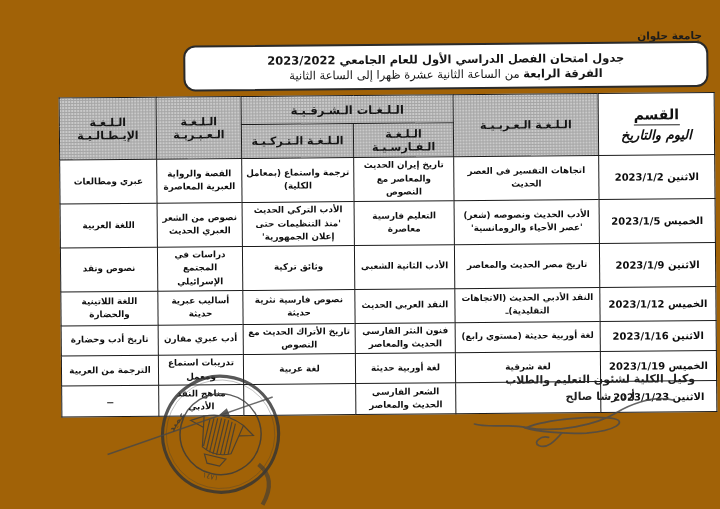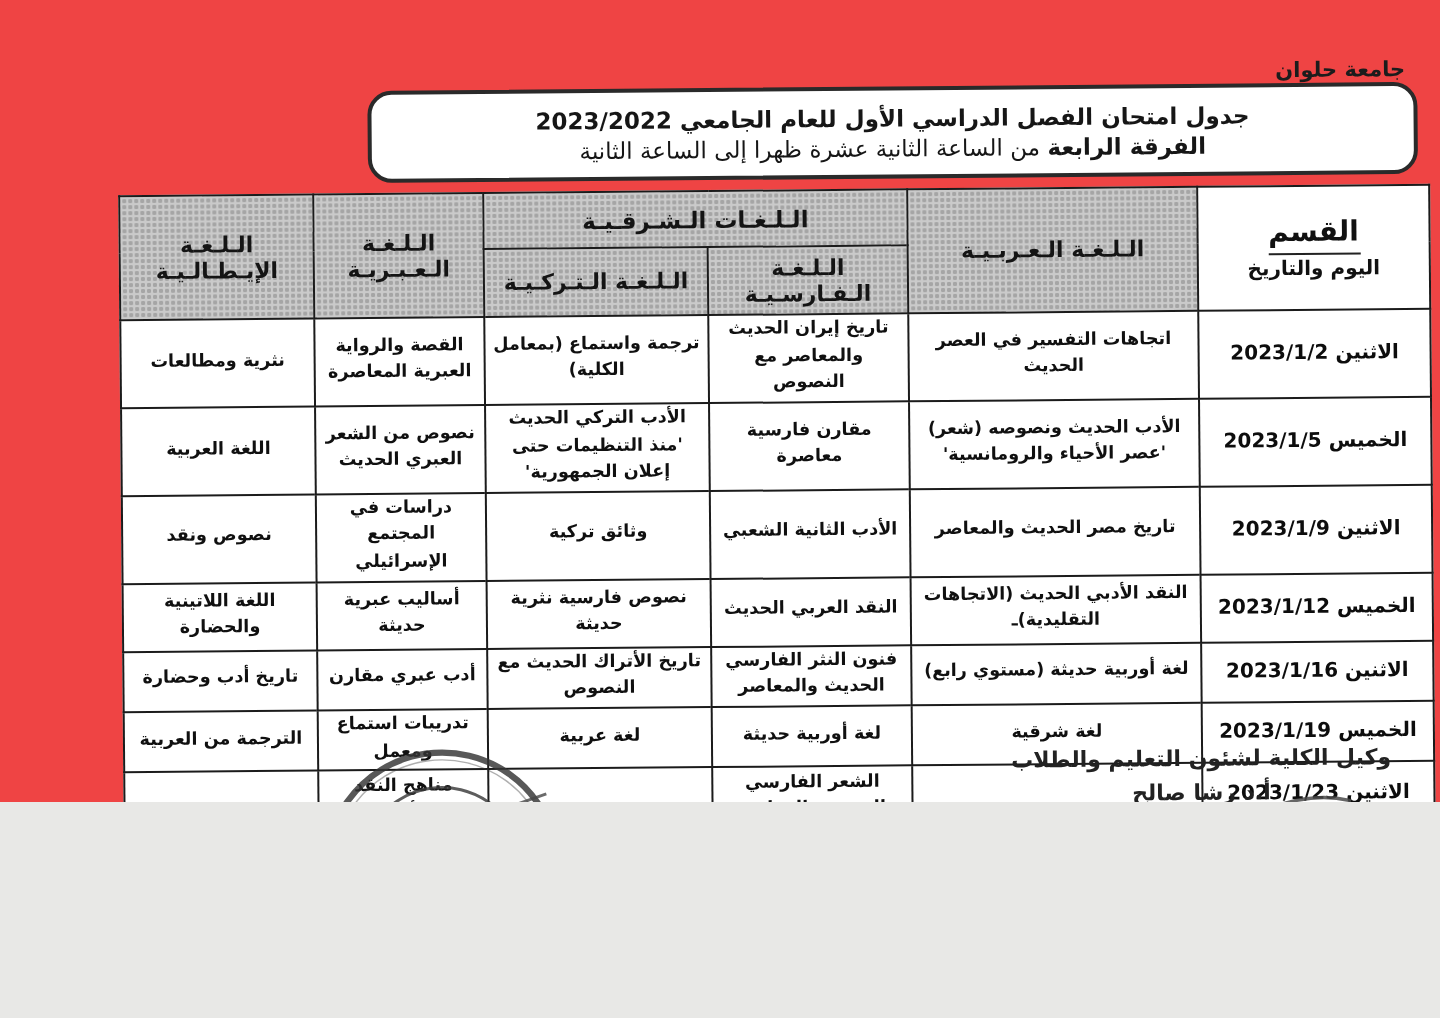--- a/index.html
+++ b/index.html
@@ -1,17 +1,17 @@
 <!DOCTYPE html>
 <html lang="ar"><head>
 <meta charset="utf-8">
 <style>
   html,body{margin:0;padding:0;background:#e8e8e6;}
   .page{
-    position:relative;width:720px;height:401px;background:#ef4444;
+    position:relative;width:720px;height:509px;background:#a16207;
     overflow:hidden;font-family:"DejaVu Sans",sans-serif;color:#111;
     direction:rtl;
   }
   .sheet{position:absolute;inset:0;transform:rotate(-0.5deg);transform-origin:50% 50%;}
 
   
   .letterhead{position:absolute;top:31px;right:16px;text-align:right;
     font-size:10.5px;font-weight:bold;line-height:1.45;color:#1c1c1c;}
 
   
@@ -38,21 +38,21 @@
     background-color:#cacaca;
     background-image:radial-gradient(rgba(70,70,70,.28) 1px, transparent 1.2px);
     background-size:3px 3px;
     font-size:11px;font-weight:bold;color:#141414;
   }
   th.group{font-size:11.5px;height:25px;}
   th.sub{height:31px;}
   th.corner{background:#fff;font-weight:bold;}
   .corner-top{font-size:14px;}
   .corner-line{width:46px;border-top:1.2px solid #222;margin:2px auto;}
-  .corner-bottom{font-size:10px;}
+  .corner-bottom{font-size:13px;font-style:italic;}
   td.date-cell{font-size:10px;font-weight:bold;white-space:nowrap;color:#0d0d0d;}
   td.subject-cell{font-size:8.8px;font-weight:bold;line-height:1.55;color:#101010;}
   tbody tr:nth-child(1){height:37px}
   tbody tr:nth-child(2){height:35px}
   tbody tr:nth-child(3){height:33px}
   tbody tr:nth-child(4){height:34px}
   tbody tr:nth-child(5){height:27px}
   tbody tr:nth-child(6){height:20px}
   tbody tr:nth-child(7){height:31px}
 
@@ -107,26 +107,26 @@
           <th class="shade sub">الـلـغـة الـتـركـيـة</th>
         </tr>
       </thead>
       <tbody>
           <tr>
         <td class="date-cell">الاثنين 2023/1/2</td>
         <td class="subject-cell">اتجاهات التفسير في العصر الحديث</td>
         <td class="subject-cell">تاريخ إيران الحديث والمعاصر مع النصوص</td>
         <td class="subject-cell">ترجمة واستماع (بمعامل الكلية)</td>
         <td class="subject-cell">القصة والرواية العبرية المعاصرة</td>
-        <td class="subject-cell">نثرية ومطالعات</td>
+        <td class="subject-cell">عبري ومطالعات</td>
       </tr>
           <tr>
         <td class="date-cell">الخميس 2023/1/5</td>
         <td class="subject-cell">الأدب الحديث ونصوصه (شعر) 'عصر الأحياء والرومانسية'</td>
-        <td class="subject-cell">مقارن فارسية معاصرة</td>
+        <td class="subject-cell">التعليم فارسية معاصرة</td>
         <td class="subject-cell">الأدب التركي الحديث 'منذ التنظيمات حتى إعلان الجمهورية'</td>
         <td class="subject-cell">نصوص من الشعر العبري الحديث</td>
         <td class="subject-cell">اللغة العربية</td>
       </tr>
           <tr>
         <td class="date-cell">الاثنين 2023/1/9</td>
         <td class="subject-cell">تاريخ مصر الحديث والمعاصر</td>
         <td class="subject-cell">الأدب الثانية الشعبي</td>
         <td class="subject-cell">وثائق تركية</td>
         <td class="subject-cell">دراسات في المجتمع الإسرائيلي</td>

